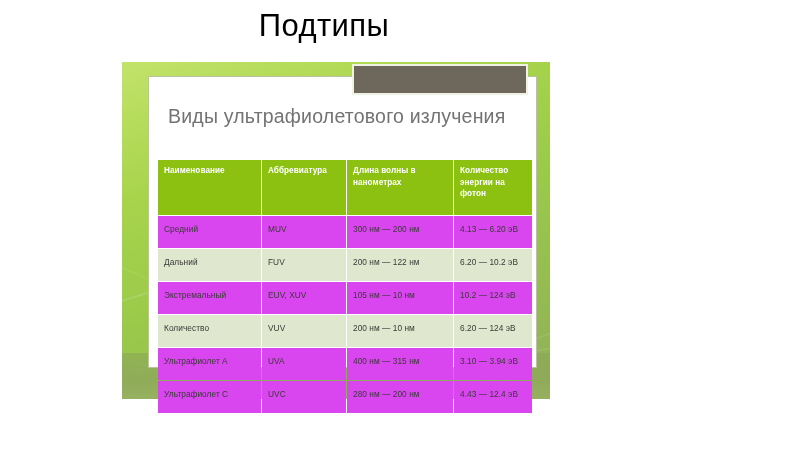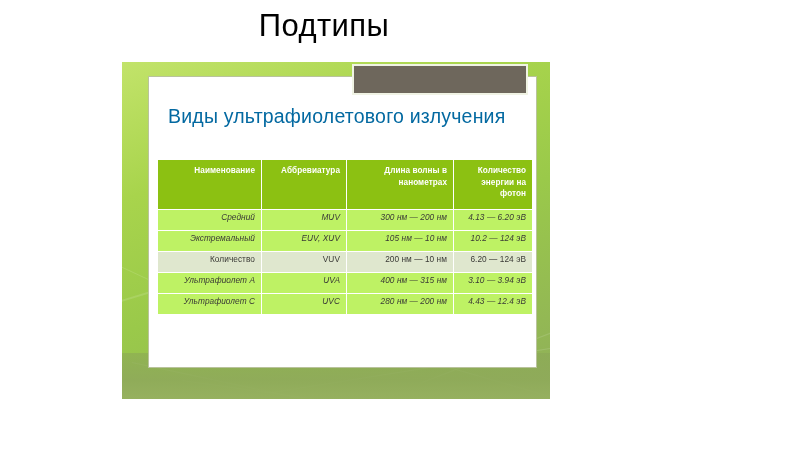--- a/index.html
+++ b/index.html
@@ -104,59 +104,59 @@
 
   
   .card-heading {
     position: absolute;
     left: 168px;
     top: 104px;
     width: 340px;
     font-size: 19.5px;
     line-height: 24px;
     font-weight: 400;
-    color: #0369a1;
+    color: #737373;
     letter-spacing: .2px;
     z-index: 6;
   }
 
   
   .uv-table {
     position: absolute;
     left: 157px;
     top: 159px;
     width: 375px;
     border-collapse: separate;
     border-spacing: 1px 1px;
     z-index: 6;
     table-layout: fixed;
   }
   .uv-table th,
   .uv-table td {
-    padding: 2px 6px;
-    text-align: right;
+    padding: 8px 6px;
+    text-align: left;
     vertical-align: top;
     font-size: 8.3px;
     line-height: 11.4px;
     color: #3a3a36;
     font-weight: 400;
     letter-spacing: .05px;
   }
   .uv-table thead th {
     background: #8cc112;
     color: #ffffff;
     font-weight: bold;
     font-size: 8.2px;
     line-height: 11.5px;
     height: 42px;
     vertical-align: top;
     padding-top: 5px;
   }
   .uv-table tbody tr.row-shade td { background: #dfe7ce; }
-  .uv-table tbody tr.row-light td { background: #bef264; font-style: italic; }
+  .uv-table tbody tr.row-light td { background: #d946ef; }
   .uv-table tbody td { height: 16px; }
 
   .col-name  { width: 103px; }
   .col-abbr  { width: 84px; }
   .col-wave  { width: 106px; }
   .col-energy{ width: 78px; }
 </style>
 </head>
 <body>
 
@@ -196,20 +196,26 @@
       <th>Количество энергии на фотон</th>
     </tr>
   </thead>
   <tbody id="uv-body">
       <tr class="row-light">
         <td>Средний</td>
         <td>MUV</td>
         <td>300 нм — 200 нм</td>
         <td>4.13 — 6.20 эВ</td>
       </tr>
+      <tr class="row-shade">
+        <td>Дальний</td>
+        <td>FUV</td>
+        <td>200 нм — 122 нм</td>
+        <td>6.20 — 10.2 эВ</td>
+      </tr>
       <tr class="row-light">
         <td>Экстремальный</td>
         <td>EUV, XUV</td>
         <td>105 нм — 10 нм</td>
         <td>10.2 — 124 эВ</td>
       </tr>
       <tr class="row-shade">
         <td>Количество</td>
         <td>VUV</td>
         <td>200 нм — 10 нм</td>

